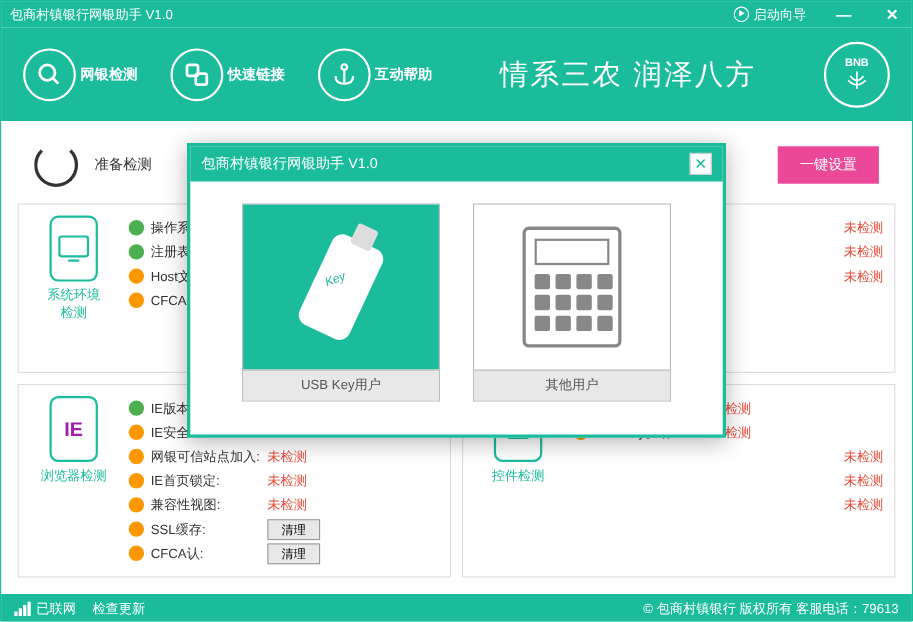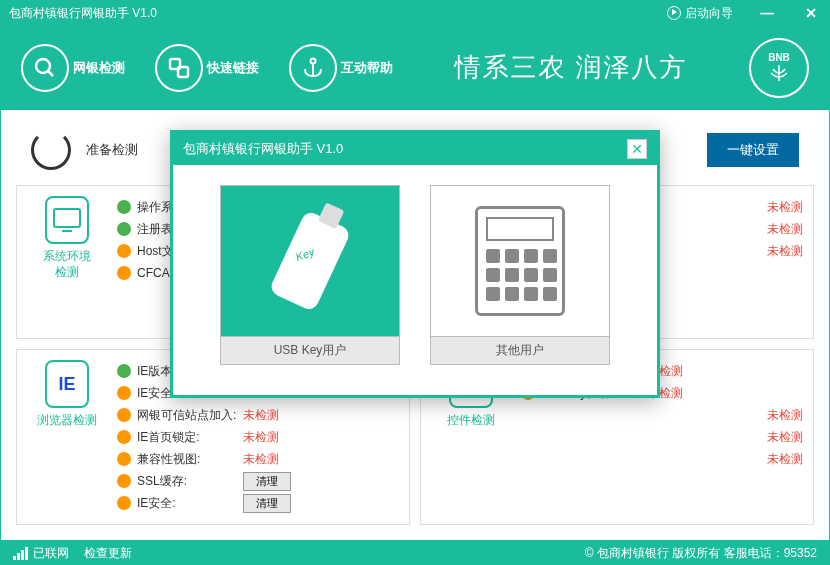--- a/index.html
+++ b/index.html
@@ -17,25 +17,25 @@
 .nav-item{display:flex;flex-direction:row;align-items:center;gap:4px;cursor:pointer;color:#fff}
 .nav-circle{width:48px;height:48px;border:2px solid #fff;border-radius:50%;display:flex;align-items:center;justify-content:center}
 .nav-label{font-size:13px;font-weight:bold}
 .slogan{flex:1;text-align:center;color:#fff;font-size:26px;letter-spacing:2px}
 .logo{width:60px;height:60px;border:2px solid #fff;border-radius:50%;display:flex;flex-direction:column;align-items:center;justify-content:center;color:#fff}
 .logo-text{font-size:10px;font-weight:bold}
 .content{padding:15px;height:430px;display:flex;flex-direction:column;gap:10px}
 .status-row{display:flex;align-items:center;gap:15px;padding:5px 15px}
 .spinner{width:40px;height:40px;border:3px solid #333;border-top-color:transparent;border-radius:50%}
 .status-text{flex:1;font-size:13px;color:#333}
-.one-key{padding:8px 20px;background:#0369a1;color:#fff;border:none;font-size:13px;cursor:pointer}
+.one-key{padding:8px 20px;background:#ec4899;color:#fff;border:none;font-size:13px;cursor:pointer}
 .panels{display:flex;gap:10px;flex:1}
 .panel{flex:1;border:1px solid #ddd;padding:10px;display:flex;gap:10px}
 .panel-side{display:flex;flex-direction:column;align-items:center;gap:5px;width:80px}
-.panel-icon{width:44px;height:48px;border:2px solid #1abc9c;border-radius:8px;display:flex;align-items:center;justify-content:center;color:#1d4ed8;font-size:18px;font-weight:bold}
+.panel-icon{width:44px;height:60px;border:2px solid #1abc9c;border-radius:8px;display:flex;align-items:center;justify-content:center;color:#a21caf;font-size:18px;font-weight:bold}
 .panel-title{color:#1abc9c;font-size:12px;text-align:center;line-height:1.3}
 .panel-body{flex:1;font-size:12px}
 .row{display:flex;align-items:center;gap:6px;height:22px}
 .dot{width:14px;height:14px;border-radius:50%;display:inline-block}
 .dot.green{background:#4caf50}
 .dot.orange{background:#ff9800}
 .row-label{min-width:100px;color:#333}
 .row-value{color:#e74c3c}
 .clean-btn{padding:1px 12px;background:#e8e8e8;border:1px solid #999;font-size:11px;cursor:pointer}
 .footer{height:26px;background:#1abc9c;display:flex;align-items:center;padding:0 12px;color:#fff;font-size:12px;gap:15px}
@@ -206,21 +206,21 @@
               <span class="row-label">兼容性视图:</span>
               <span class="row-value">未检测</span>
             </div>
           <div class="row">
               <span class="dot orange"></span>
               <span class="row-label">SSL缓存:</span>
               <button class="clean-btn">清理</button>
             </div>
           <div class="row">
               <span class="dot orange"></span>
-              <span class="row-label">IE安全:</span>
+              <span class="row-label">CFCA认:</span>
               <button class="clean-btn">清理</button>
             </div>
         </div>
       </div>
       <div class="panel">
         <div class="panel-side">
           <div class="panel-icon">
               <svg width="24" height="24" viewBox="0 0 24 24" fill="none" stroke="#1abc9c" stroke-width="2">
                 <rect x="2" y="4" width="20" height="16" rx="2"></rect>
                 <path d="M6 10 l3 3 l-3 3"></path>
@@ -259,21 +259,21 @@
         <div class="signal">
             <span></span>
             <span></span>
             <span></span>
             <span></span>
           </div>
         <span>已联网</span>
       </div>
       <span style="cursor:pointer">检查更新</span>
     </div>
-    <span>©  包商村镇银行 版权所有 客服电话：95352</span>
+    <span>©  包商村镇银行 版权所有 客服电话：79613</span>
   </div>
 </div>
 
 <div class="modal-overlay">
   <div class="modal">
     <div class="modal-header">
       <span class="modal-title">包商村镇银行网银助手 V1.0</span>
       <div class="modal-close">✕</div>
     </div>
     <div class="modal-body">

